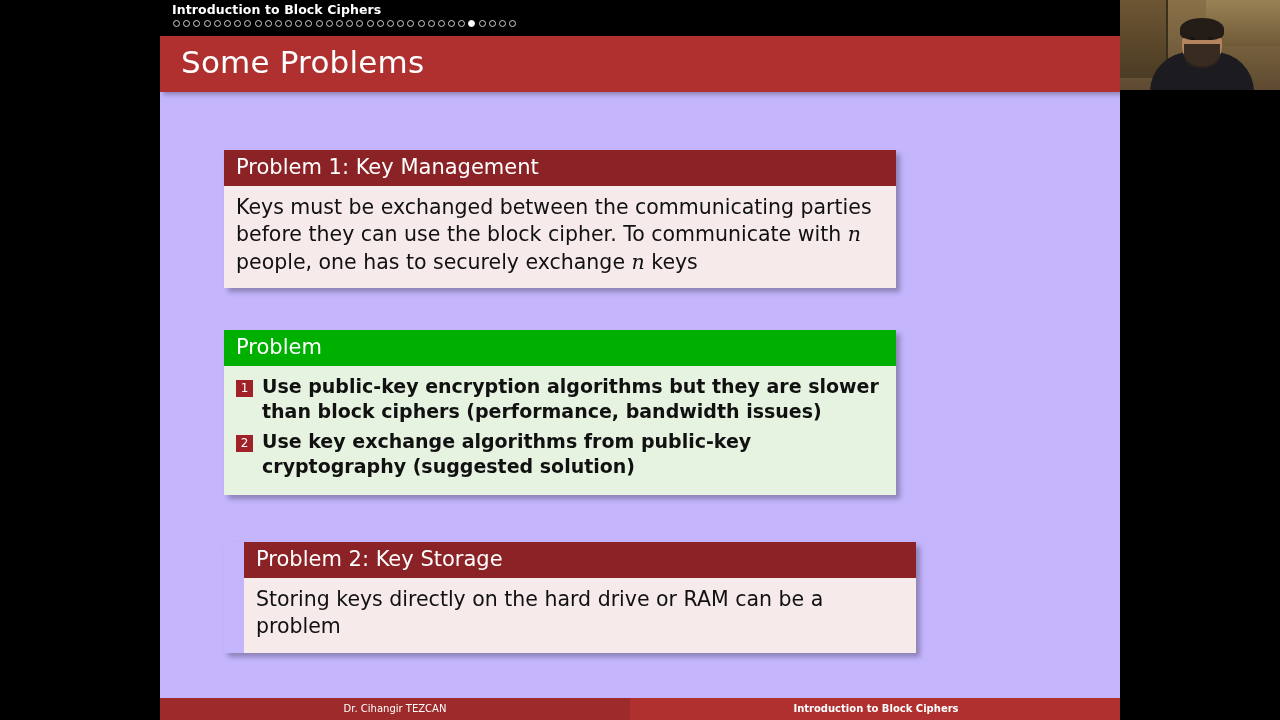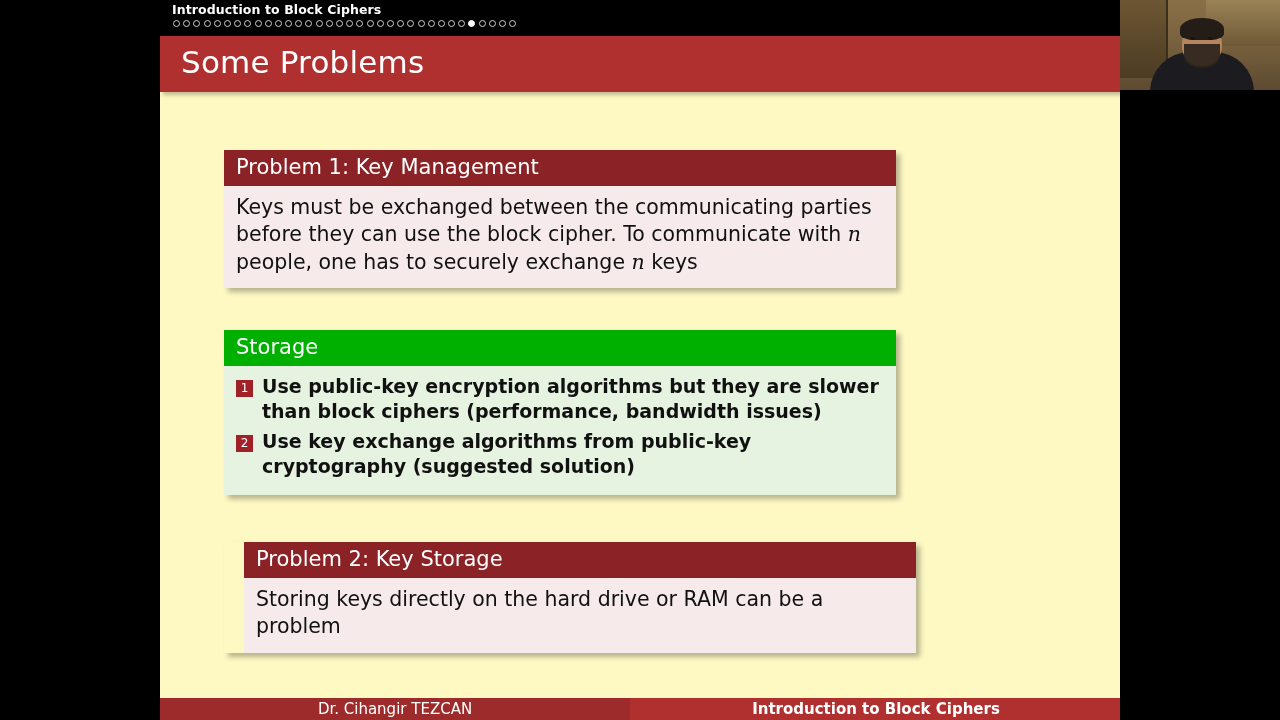--- a/index.html
+++ b/index.html
@@ -20,21 +20,21 @@
     background: #000000;
   }
 
   
   #slide {
     position: absolute;
     left: 160px;
     top: 0px;
     width: 960px;
     height: 720px;
-    background: #fef9c3;
+    background: #c4b5fd;
   }
 
   
   #headline-bar {
     position: absolute;
     left: 0;
     top: 0;
     width: 960px;
     height: 36px;
     background: #000000;
@@ -170,21 +170,21 @@
 
   
   #footer {
     position: absolute;
     left: 0px;
     top: 698px;
     width: 960px;
     height: 22px;
     background: #b03030;
     color: #ffffff;
-    font-size: 15px;
+    font-size: 10px;
   }
   #footer .f-left {
     position: absolute;
     left: 0;
     top: 0;
     width: 470px;
     height: 22px;
     line-height: 22px;
     text-align: center;
     background: #9e2b2b;
@@ -337,21 +337,21 @@
         <div class="block-head">
           <span class="strong">Problem 1:</span><span> Key Management</span>
         </div>
         <div class="block-body">
           <span>Keys must be exchanged between the communicating parties before they can use the block cipher. To communicate with </span><span class="ital">n</span><span> people, one has to securely exchange </span><span class="ital">n</span><span> keys</span>
         </div>
       </div>
 
       <div class="block example" id="solution">
         <div class="block-head">
-          <span>Storage</span>
+          <span>Problem</span>
         </div>
         <div class="block-body">
           <ul class="enum-list">
             <li class="enum-item">
               <span class="enum-num">1</span>
               <span class="enum-text">Use public-key encryption algorithms but they are slower than block ciphers (performance, bandwidth issues)</span>
             </li>
             <li class="enum-item">
               <span class="enum-num">2</span>
               <span class="enum-text">Use key exchange algorithms from public-key cryptography (suggested solution)</span>

